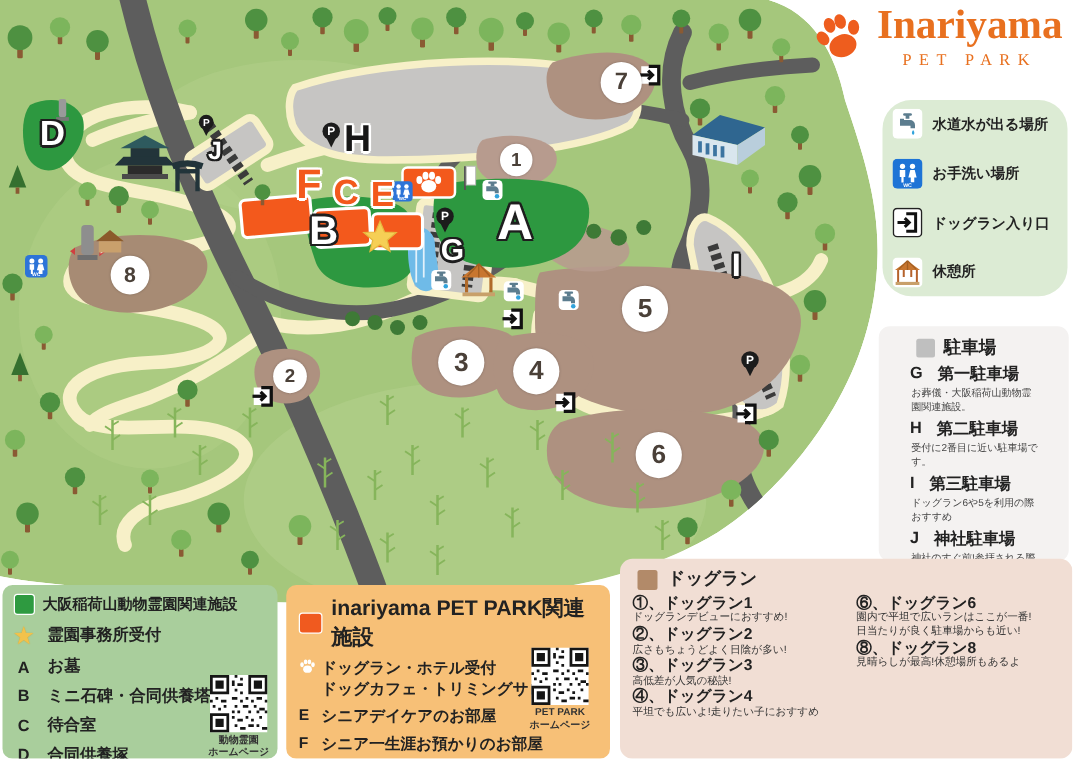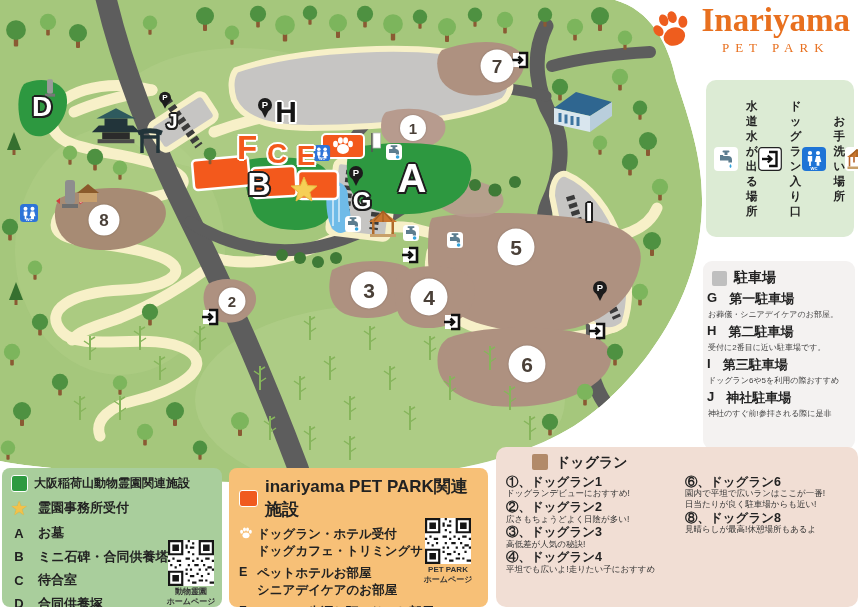--- a/index.html
+++ b/index.html
@@ -22,35 +22,35 @@
 
   
   #logo{position:absolute;top:4px;right:8px;display:flex;align-items:center;gap:6px;}
   #logo .ttl{font-family:"Liberation Serif",serif;font-size:33px;color:#E8701F;font-weight:600;line-height:1;}
   #logo .sub{font-family:"Liberation Serif",serif;font-size:13px;letter-spacing:6px;color:#E8701F;
              text-align:center;margin-top:3px;}
 
   
   .panel{position:absolute;border-radius:10px;}
   #facility-panel{left:706px;top:80px;width:148px;height:157px;background:#DCEBD4;
-      padding:7px 8px;box-sizing:border-box;display:flex;flex-direction:row;justify-content:space-between;}
+      padding:7px 8px;box-sizing:border-box;display:flex;flex-direction:column;justify-content:space-between;border-radius:23px;}
   .fac-row{display:flex;align-items:center;gap:8px;}
   .fac-icon{width:24px;height:24px;flex:0 0 24px;}
   .fac-label{font-size:11.5px;font-weight:bold;}
 
   #parking-panel{left:703px;top:261px;width:152px;height:188px;background:#F4F2F1;border-radius:9px;
-      padding:8px 1px 4px;box-sizing:border-box;}
+      padding:8px 22px 4px;box-sizing:border-box;}
   .park-header{display:flex;align-items:center;gap:7px;font-size:14px;font-weight:bold;padding-left:8px;}
   .park-swatch{width:15px;height:15px;background:#BFBFBF;border-radius:2px;}
   .park-name{font-size:13px;font-weight:bold;display:flex;gap:12px;padding-left:3px;margin-top:3px;}
   .park-note{font-size:8px;color:#444;margin:1px 0 1px 4px;}
 
   #dogrun-panel{left:496px;top:447px;width:362px;height:160px;background:#F1DED4;
       padding:7px 10px;box-sizing:border-box;}
-  .dr-header{display:flex;gap:8px;align-items:flex-start;font-weight:bold;font-size:14px;margin-left:26px;}
+  .dr-header{display:flex;gap:8px;align-items:flex-end;font-weight:bold;font-size:14px;margin-left:4px;}
   .dr-swatch{width:16px;height:16px;background:#B28A69;border-radius:2px;}
   .dr-cols{display:flex;gap:16px;margin-top:3px;}
   .dr-col{flex:1;}
   .dr-item{margin-bottom:1px;}
   .dr-title{font-size:12.5px;font-weight:bold;line-height:1.15;}
   .dr-note{font-size:8.5px;color:#333;line-height:1.15;}
 
   #cemetery-panel{left:2px;top:468px;width:220px;height:139px;background:#A9CE9C;border-radius:8px;
       padding:7px 9px;box-sizing:border-box;}
   .cm-header{display:flex;gap:6px;font-weight:bold;font-size:12px;align-items:center;}
@@ -421,39 +421,39 @@
             <rect x="8.5" y="3.5" width="7" height="2" rx="1"></rect>
             <path d="M6,9 h8 a4,4 0 0 1 4,4 v2.5 h-3.6 v-2 h-8.4 z"></path>
             <rect x="6" y="8" width="3.2" height="4"></rect>
           </g>
           <path d="M16.5,17 q-2,2.6 0,4 q2,-1.4 0,-4" fill="#31A3DC"></path>
         </svg>
       <span class="fac-label">水道水が出る場所</span>
     </div>
     <div class="fac-row">
       <svg class="fac-icon" viewBox="0 0 24 24">
+          <rect width="24" height="24" rx="4" fill="#1E74D6"></rect>
+          <g fill="#fff">
+            <circle cx="8" cy="6" r="2.1"></circle>
+            <path d="M5.8,9 h4.4 v5.5 h-1.3 v4.5 h-1.8 v-4.5 H5.8 z"></path>
+            <circle cx="16" cy="6" r="2.1"></circle>
+            <path d="M14.2,9 h3.6 l1.5,6 h-1.9 v3.8 h-2.8 v-3.8 h-1.9 z"></path>
+          </g>
+          <text x="12" y="22.8" font-size="4.2" text-anchor="middle" fill="#fff" font-family="Liberation Sans, sans-serif" font-weight="bold">WC</text>
+        </svg>
+      <span class="fac-label">お手洗い場所</span>
+    </div>
+    <div class="fac-row">
+      <svg class="fac-icon" viewBox="0 0 24 24">
           <rect x="0.7" y="0.7" width="22.6" height="22.6" rx="3" fill="#fff" stroke="#222" stroke-width="1.2"></rect>
           <path d="M11,5 H18.5 V19 H11" fill="none" stroke="#111" stroke-width="2.4"></path>
           <line x1="4" y1="12" x2="13" y2="12" stroke="#111" stroke-width="2.4"></line>
           <path d="M9.8,8.5 L13.4,12 L9.8,15.5" fill="none" stroke="#111" stroke-width="2.4"></path>
         </svg>
       <span class="fac-label">ドッグラン入り口</span>
-    </div>
-    <div class="fac-row">
-      <svg class="fac-icon" viewBox="0 0 24 24">
-          <rect width="24" height="24" rx="4" fill="#1E74D6"></rect>
-          <g fill="#fff">
-            <circle cx="8" cy="6" r="2.1"></circle>
-            <path d="M5.8,9 h4.4 v5.5 h-1.3 v4.5 h-1.8 v-4.5 H5.8 z"></path>
-            <circle cx="16" cy="6" r="2.1"></circle>
-            <path d="M14.2,9 h3.6 l1.5,6 h-1.9 v3.8 h-2.8 v-3.8 h-1.9 z"></path>
-          </g>
-          <text x="12" y="22.8" font-size="4.2" text-anchor="middle" fill="#fff" font-family="Liberation Sans, sans-serif" font-weight="bold">WC</text>
-        </svg>
-      <span class="fac-label">お手洗い場所</span>
     </div>
     <div class="fac-row">
       <svg class="fac-icon" viewBox="0 0 24 24">
           <rect width="24" height="24" rx="4" fill="#fff"></rect>
           <polygon points="12,2.5 22,10 2,10" fill="#C8762F"></polygon>
           <path d="M12,2.5 V10 M12,2.5 L5,9.5 M12,2.5 L19,9.5" stroke="#A35F22" stroke-width="1.1" fill="none"></path>
           <g stroke="#B5622B" stroke-width="1.6">
             <line x1="4.5" y1="10" x2="4.5" y2="19.5"></line>
             <line x1="19.5" y1="10" x2="19.5" y2="19.5"></line>
             <line x1="9" y1="10" x2="9" y2="15.5"></line>
@@ -468,21 +468,21 @@
   <div class="panel" id="parking-panel">
     <div class="park-header">
       <span class="park-swatch"></span>
       <span>駐車場</span>
     </div>
     <div>
       <div class="park-name">
           <span>G</span>
           <span>第一駐車場</span>
         </div>
-      <div class="park-note">お葬儀・シニアデイケアのお部屋。</div>
+      <div class="park-note">お葬儀・大阪稲荷山動物霊園関連施設。</div>
     </div>
     <div>
       <div class="park-name">
           <span>H</span>
           <span>第二駐車場</span>
         </div>
       <div class="park-note">受付に2番目に近い駐車場です。</div>
     </div>
     <div>
       <div class="park-name">
@@ -592,21 +592,20 @@
           </svg>
       </span>
       <span>
           <span class="pp-sub">ドッグラン・ホテル受付</span>
           <span class="pp-sub">ドッグカフェ・トリミングサロン</span>
         </span>
     </div>
     <div class="pp-item">
       <span class="pp-code">E</span>
       <span>
-          <span class="pp-sub">ペットホテルお部屋</span>
           <span class="pp-sub">シニアデイケアのお部屋</span>
         </span>
     </div>
     <div class="pp-item">
       <span class="pp-code">F</span>
       <span>
           <span class="pp-sub">シニア一生涯お預かりのお部屋</span>
         </span>
     </div>
     <svg class="qr-box" style="left:196px;top:50px" width="46" height="46" viewBox="0 0 21 21">

